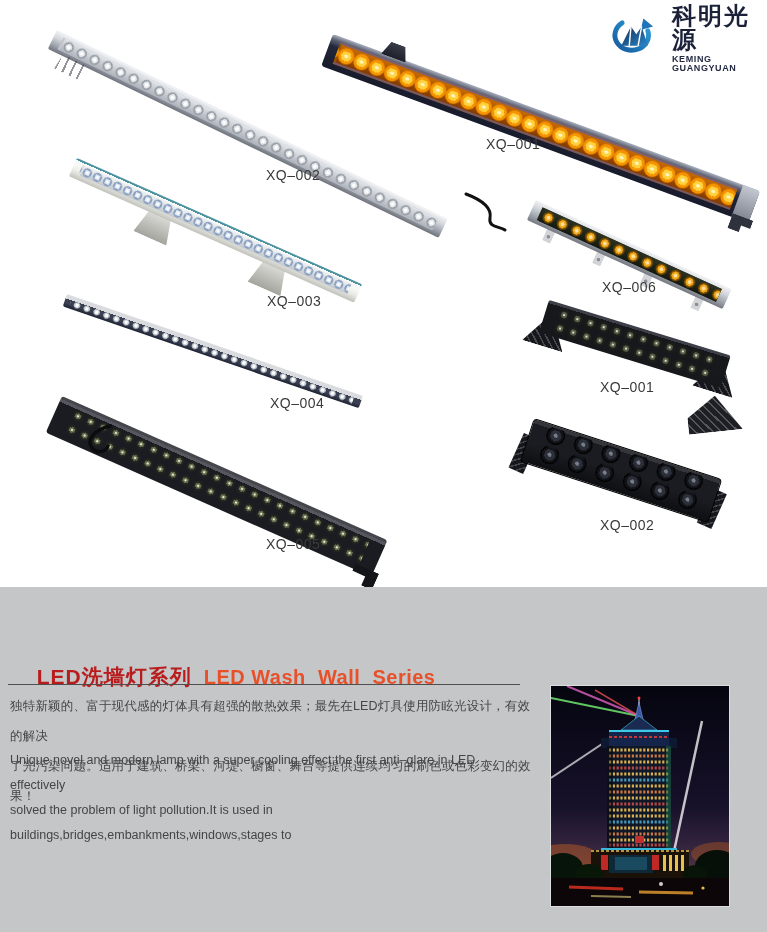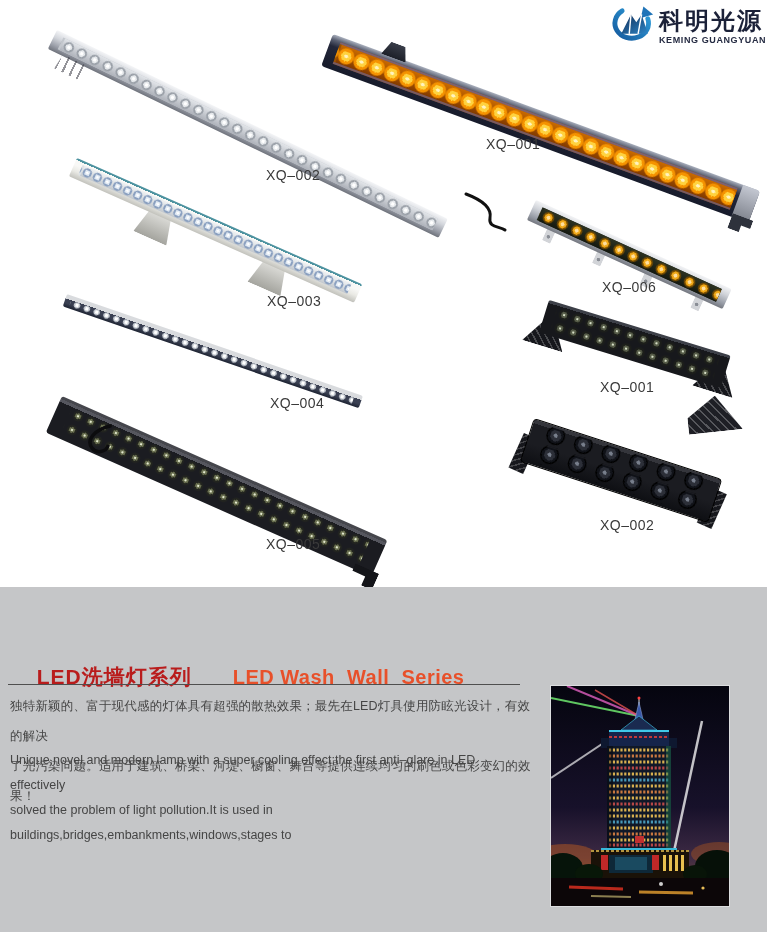--- a/index.html
+++ b/index.html
@@ -1,20 +1,20 @@
 <!DOCTYPE html>
 <html><head>
 <meta charset="utf-8">
 <style>
   html,body{margin:0;padding:0;background:#fff;}
   .page{position:relative;width:767px;height:932px;overflow:hidden;
         font-family:"Liberation Sans", sans-serif;background:#ffffff;}
 
   
-  .logo{position:absolute;top:4px;left:608px;display:flex;align-items:center;gap:5px;}
+  .logo{position:absolute;top:4px;left:608px;display:flex;align-items:center;gap:18px;}
   .logo-text{display:flex;flex-direction:column;line-height:1;}
   .logo-cn{font-size:24px;font-weight:bold;color:#1b2138;letter-spacing:2px;}
   .logo-en{font-size:9px;font-weight:bold;color:#252b42;letter-spacing:0.6px;margin-top:3px;}
 
   
   .bar{position:absolute;transform-origin:0 0;}
   .bar,.bar *{box-sizing:border-box;}
   .bar-body{position:absolute;left:0;top:0;right:0;bottom:0;border-radius:2px;}
   .strip{position:absolute;background-repeat:repeat-x;background-position:2px 50%;}
 
@@ -116,21 +116,21 @@
       transform:rotate(-6deg);clip-path:polygon(55% 0,100% 100%,0 100%,0 55%);
       background-image:repeating-linear-gradient(50deg,rgba(255,255,255,.25) 0 1.5px,transparent 1.5px 6px);}
 
   
   .plabel{position:absolute;font-size:14px;color:#3a3a3a;letter-spacing:.5px;}
 
   
   .info{position:absolute;left:0;top:587px;width:767px;height:345px;background:#c5c6c8;}
   .title-row{position:absolute;left:10px;top:58px;white-space:pre;}
   .t-cn{font-size:21px;font-weight:bold;color:#b91c1c;letter-spacing:1px;}
-  .t-en{font-size:20px;font-weight:bold;color:#e8502a;margin-left:41px;letter-spacing:.5px;}
+  .t-en{font-size:20px;font-weight:bold;color:#e8502a;margin-left:12px;letter-spacing:.5px;}
   .rule{position:absolute;left:8px;top:97px;width:512px;height:1px;background:#4f4f4f;}
   .desc{position:absolute;left:10px;width:522px;margin:0;color:#454545;font-size:12.5px;}
   .desc .line{display:block;}
   .desc-cn{top:104px;line-height:30px;letter-spacing:.2px;}
   .desc-en{top:161px;line-height:25px;}
 
   
   .photo{position:absolute;left:550px;top:98px;width:178px;height:220px;border:1px solid #dcdddf;
       background:#06060f;overflow:hidden;}
   .photo svg{display:block;}

